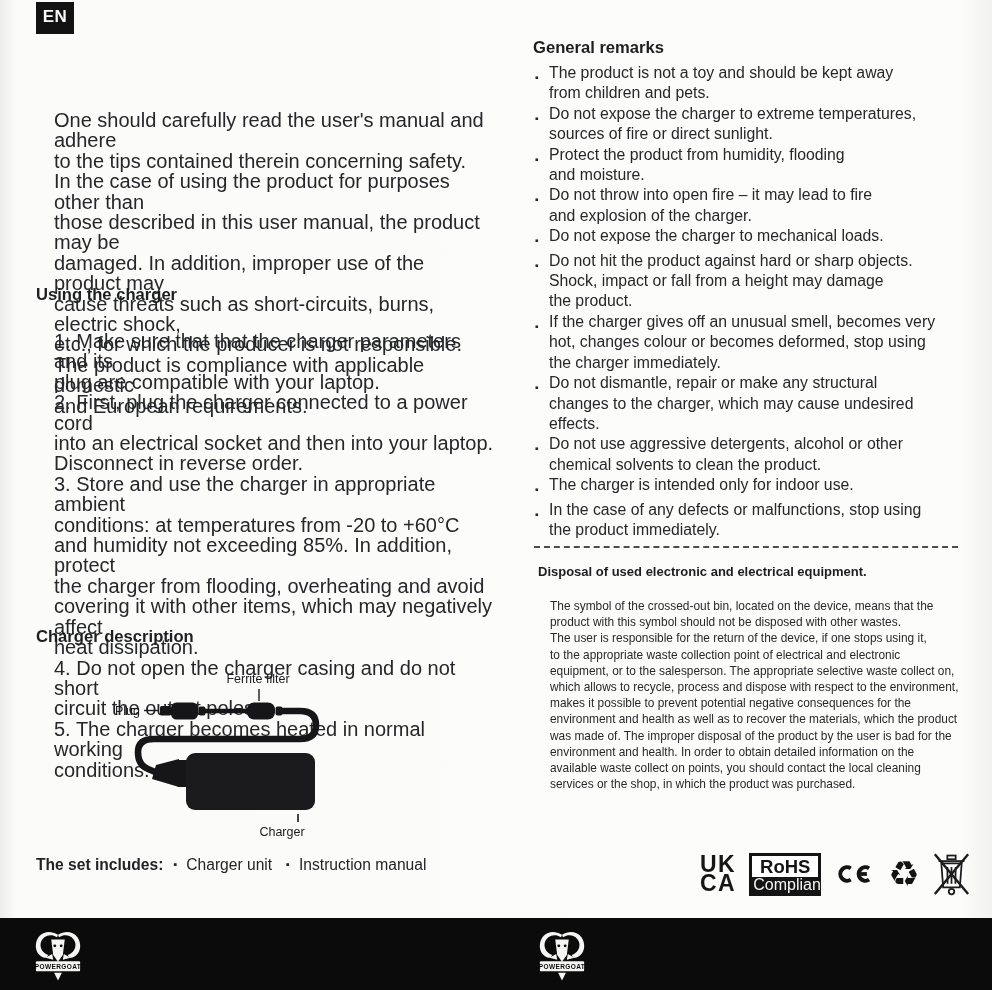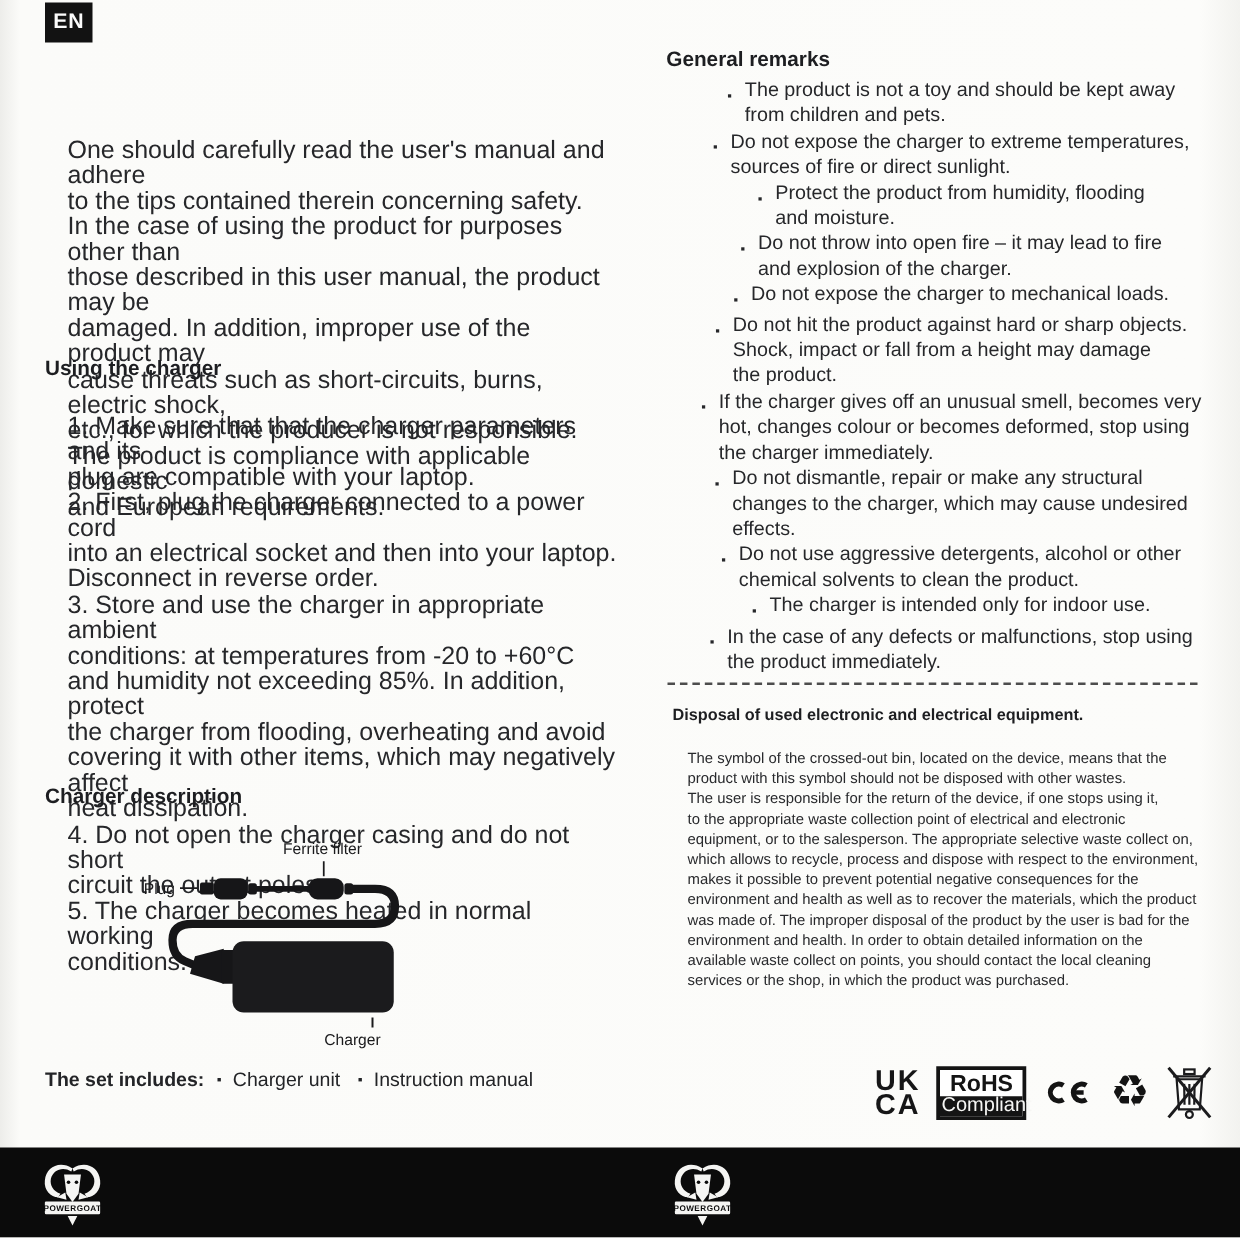--- a/index.html
+++ b/index.html
@@ -25,21 +25,21 @@
   .diagram   { position:absolute; left:36px; top:658px; }
   .set-line  { position:absolute; left:36px; top:856px; font-size:15.6px; display:flex; align-items:center; }
   .set-label { font-weight:700; margin-right:10px; }
   .set-items { display:flex; margin:0; padding:0; list-style:none; }
   .set-items li { margin:0 14px 0 0; padding:0; }
   .set-items li::before { content:"▪"; font-size:11px; vertical-align:2px; margin-right:9px; }
 
   .h2-remarks { left:533px; top:38px; }
   .remarks { position:absolute; left:535px; top:63px; width:452px; margin:0; padding:0; list-style:none;
              font-size:15.8px; line-height:20.4px; color:#26272a; }
-  .remarks li { display:flex;justify-content:center; }
+  .remarks li { display:flex; }
   .remarks li::before { content:"▪"; font-size:10.5px; width:14px; flex:0 0 14px; padding-top:4px; }
   .remarks .li-txt { white-space:pre-line; }
 
   .sep { position:absolute; left:534px; top:546px; width:424px; height:0; border-top:2px dashed #4d4d4d; }
   .h-disposal { position:absolute; left:534px; top:560px; margin:4px; font-size:13px; font-weight:700; color:#1d1e21; }
   .p-disposal { position:absolute; left:534px; top:582px; width:440px; margin:16px; font-size:11.9px; line-height:16.2px; white-space:pre-line; color:#28292c; }
 
   .marks { position:absolute; left:700px; top:844px; height:60px; display:flex; align-items:center; gap:13px; color:#161617; }
   .ukca { font-weight:700; font-size:23px; line-height:19px; letter-spacing:1.5px; text-align:center; }
   .rohs { border:3px solid #141414; width:66px; text-align:center; background:#fff; }

